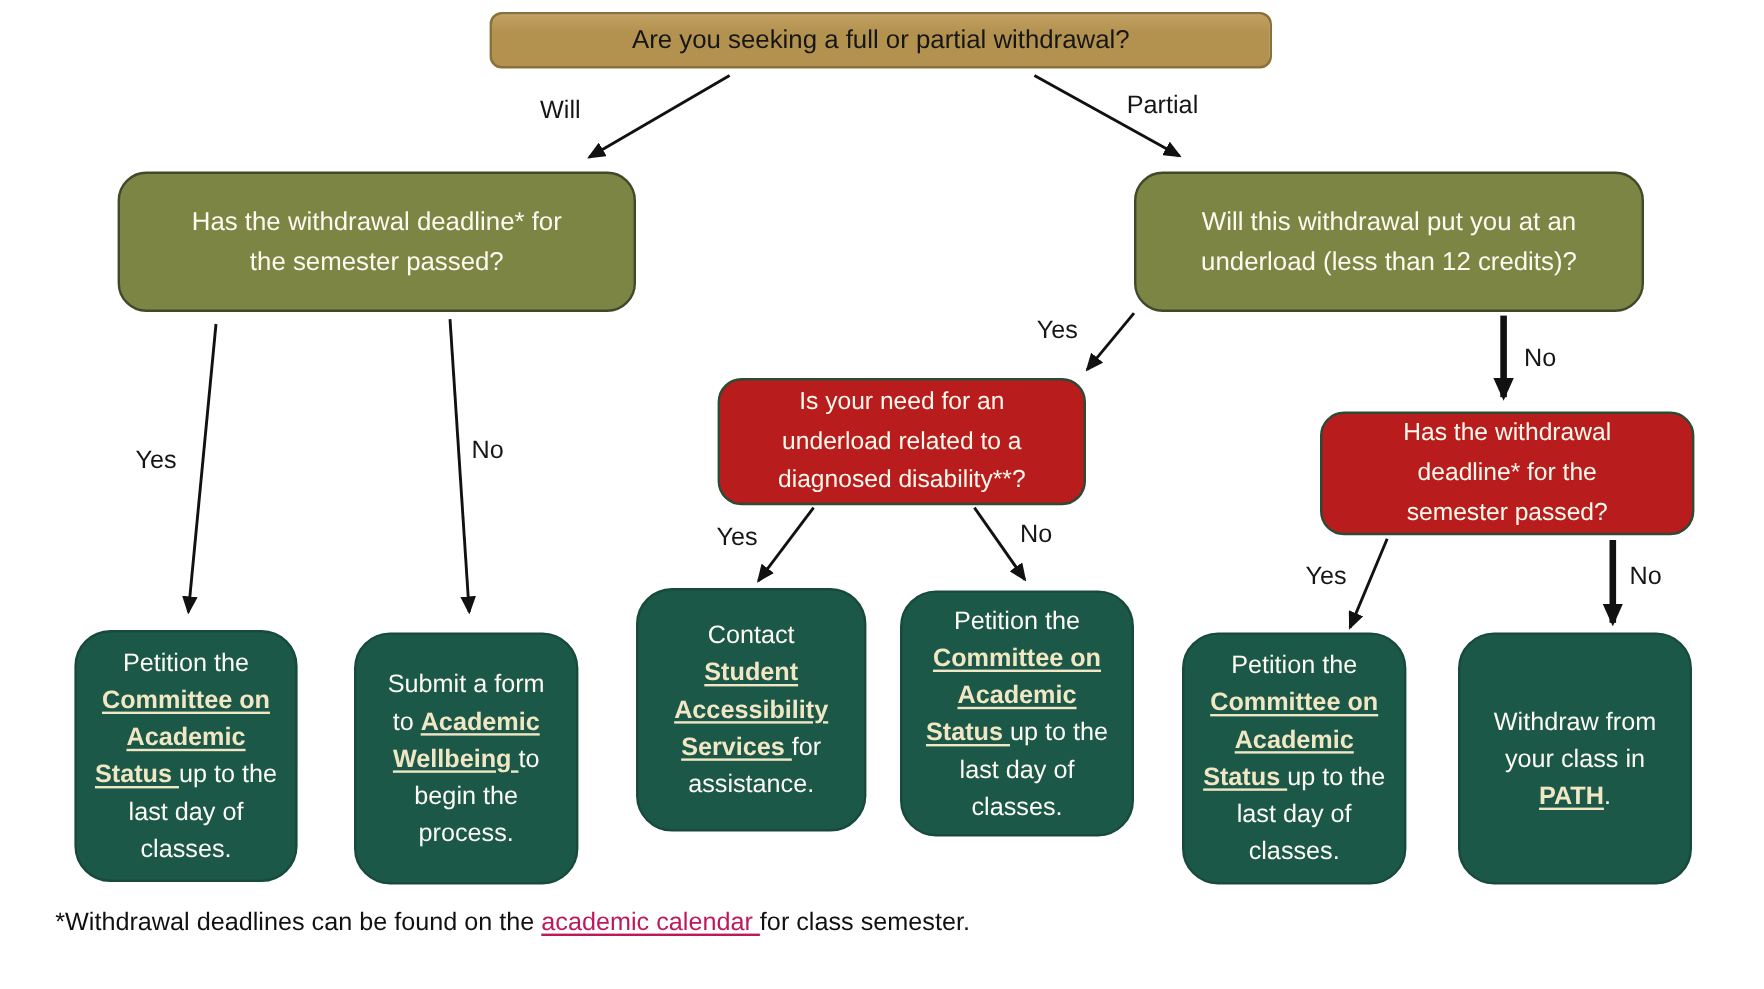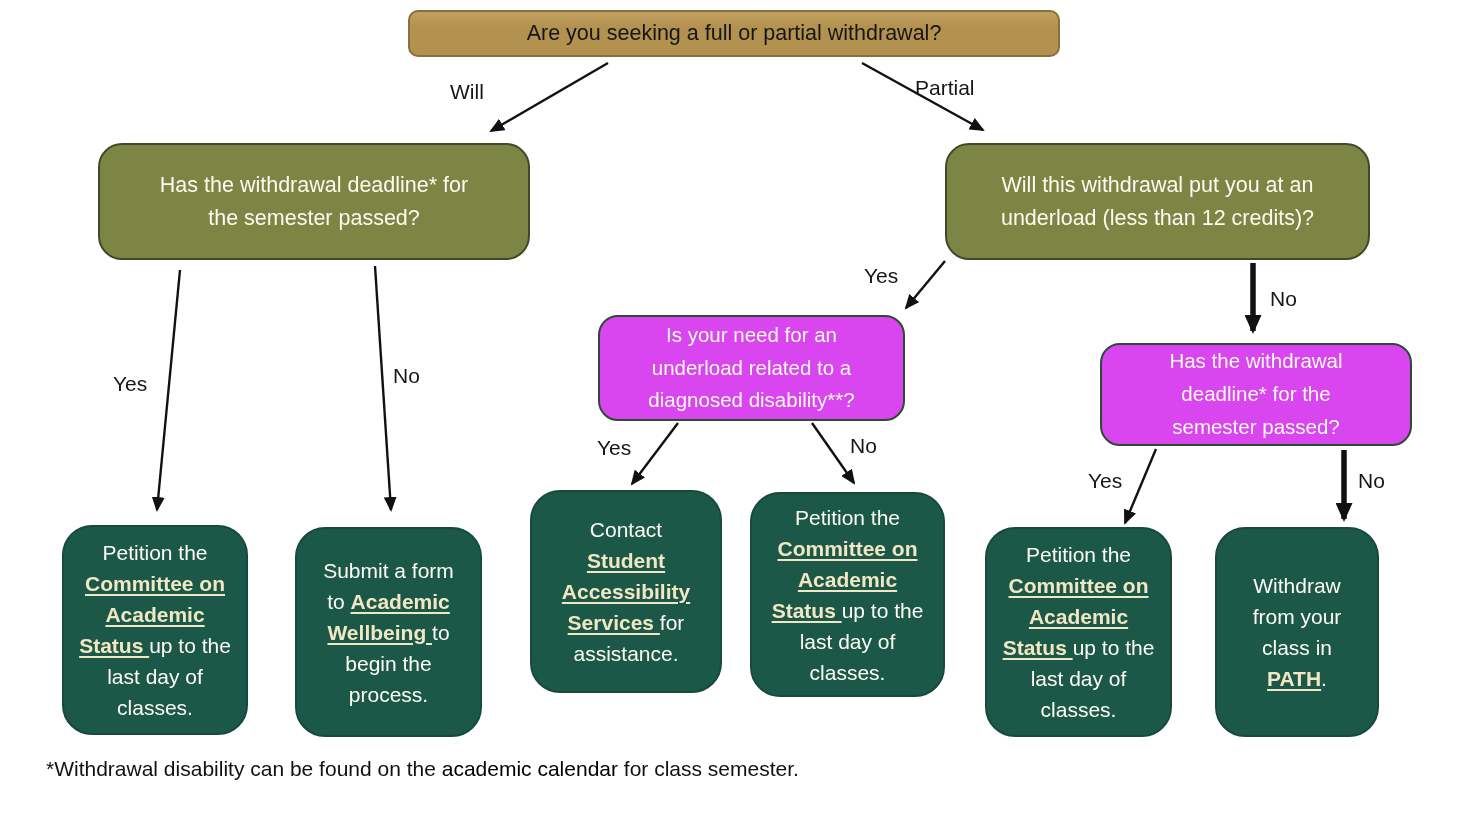--- a/index.html
+++ b/index.html
@@ -28,21 +28,21 @@
   }
   .olive {
     background: #7d8544;
     border: 2px solid #404a2b;
     border-radius: 24px;
     color: #fcfbf0;
     font-size: 21.5px;
     line-height: 1.5;
   }
   .qgreen {
-    background: #d946ef;
+    background: #b91c1c;
     border: 2px solid #2d4a35;
     border-radius: 20px;
     color: #fcfaee;
     font-size: 20.5px;
     line-height: 1.6;
   }
   .terminal {
     background: #1c5848;
     border: 2px solid #174a3c;
     border-radius: 30px;
@@ -64,21 +64,22 @@
   #arrows { position: absolute; left: 0; top: 0; }
   .footnotes {
     position: absolute;
     left: 46px;
     top: 754px;
     color: #111111;
     font-size: 21px;
     line-height: 30px;
   }
   .cal-link {
-    color: #000000;
+    color: #be185d;
+    text-decoration: underline;
     text-underline-offset: 3px;
     cursor: pointer;
   }
 </style>
 </head>
 <body>
 
 <div id="canvas">
 
   <svg id="arrows" width="1470" height="824" viewBox="0 0 1470 824">
@@ -145,36 +146,36 @@
       <span>Petition the </span><span class="em">Committee on Academic Status </span><span>up to the last day of classes.</span>
     </div>
   </div>
 
   <div class="node terminal" style="left:985px; top:527px; width:187px; height:210px; padding:0 12px;">
     <div>
       <span>Petition the </span><span class="em">Committee on Academic Status </span><span>up to the last day of classes.</span>
     </div>
   </div>
 
-  <div class="node terminal" style="left:1215px; top:527px; width:164px; height:210px; padding:0 22px;">
+  <div class="node terminal" style="left:1215px; top:527px; width:195px; height:210px; padding:0 22px;">
     <div>
       <span>Withdraw from your class in </span><span class="em">PATH</span><span>.</span>
     </div>
   </div>
 
   <div class="edge-label" style="left:450px; top:80px;">Will</div>
-  <div class="edge-label" style="left:915px; top:76px;">Partial</div>
+  <div class="edge-label" style="left:939px; top:76px;">Partial</div>
   <div class="edge-label" style="left:113px; top:372px;">Yes</div>
   <div class="edge-label" style="left:393px; top:364px;">No</div>
   <div class="edge-label" style="left:864px; top:264px;">Yes</div>
   <div class="edge-label" style="left:1270px; top:287px;">No</div>
   <div class="edge-label" style="left:597px; top:436px;">Yes</div>
   <div class="edge-label" style="left:850px; top:434px;">No</div>
   <div class="edge-label" style="left:1088px; top:469px;">Yes</div>
   <div class="edge-label" style="left:1358px; top:469px;">No</div>
 
   <div class="footnotes">
     <div>
-      <span>*Withdrawal disability can be found on the </span><span class="cal-link">academic calendar </span><span>for class semester.</span>
+      <span>*Withdrawal deadlines can be found on the </span><span class="cal-link">academic calendar </span><span>for class semester.</span>
     </div>
   </div>
 
 </div>
 
 </body></html>

